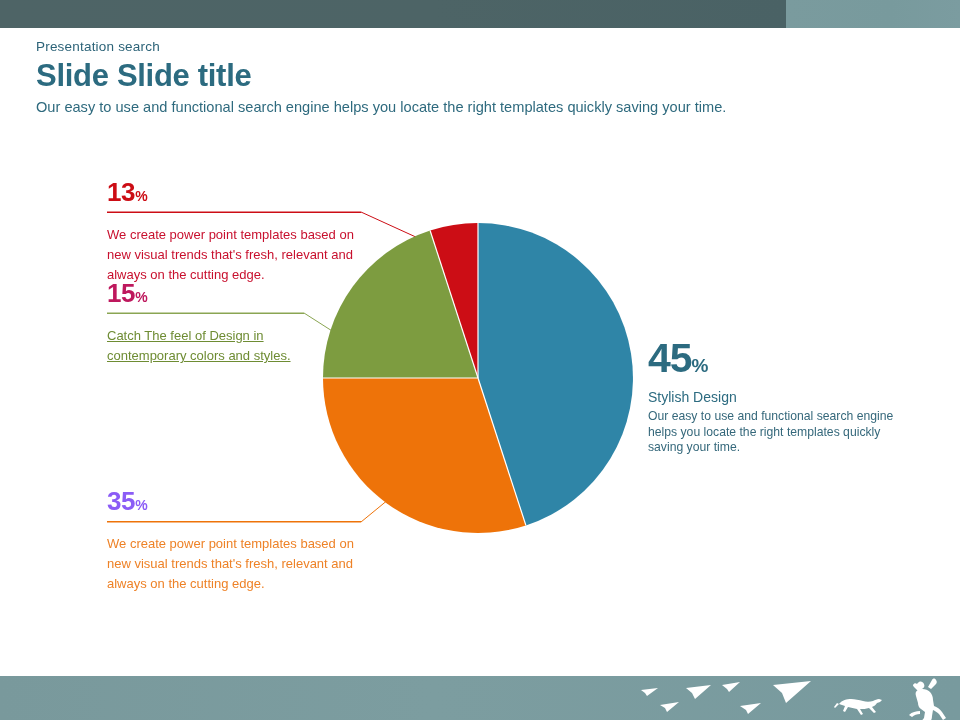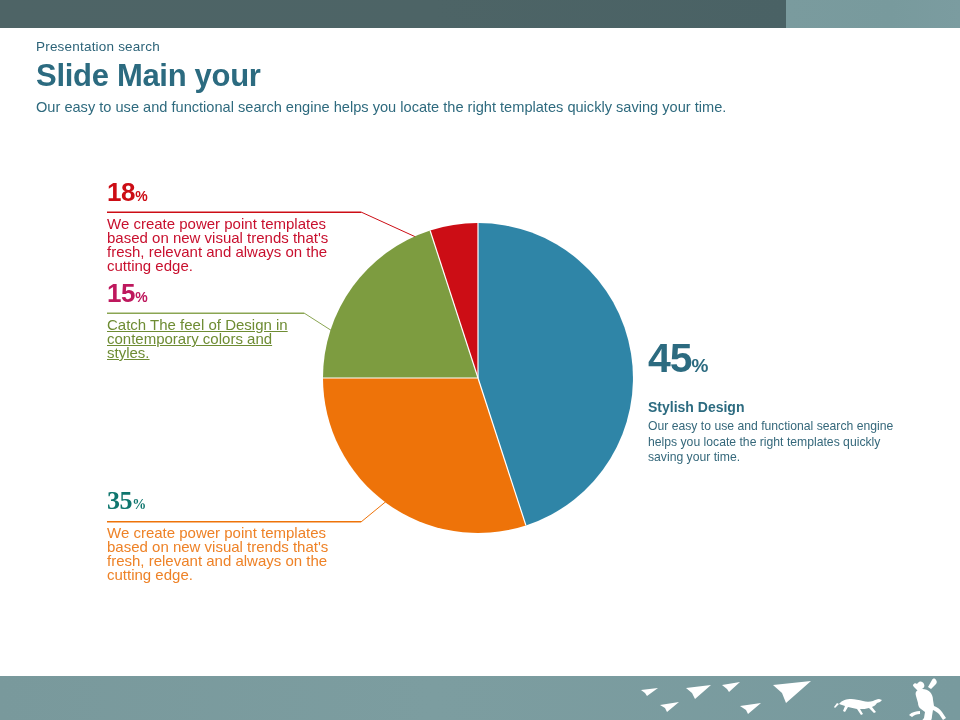--- a/index.html
+++ b/index.html
@@ -88,54 +88,53 @@
     font-size: 14px;
     font-weight: bold;
     letter-spacing: 0;
   }
   .callout-rule {
     height: 1px;
     width: 100%;
     margin-top: 2px;
   }
   .callout-body {
-    font-size: 15px;
-    line-height: 14px;
-    margin-top: 4px;
+    font-size: 13px;
+    line-height: 20px;
+    margin-top: 12px;
   }
 
   #callout-10 { left: 107px; top: 28px; width: 254px; }
   #callout-10 .callout-num, #callout-10 .callout-body { color: #c8102e; }
   #callout-10 .callout-num { color: #cc0d15; }
   #callout-10 .callout-rule { background: #cc0d15; }
 
   #callout-15 { left: 107px; top: 129px; width: 197px; }
   #callout-15 .callout-num { color: #be185d; }
   #callout-15 .callout-body { color: #6e8c33; text-decoration: underline; }
   #callout-15 .callout-rule { background: #8aa552; }
 
   #callout-35 { left: 107px; top: 337px; width: 254px; }
-  #callout-35 .callout-num { color: #0f766e; font-family: Liberation Serif, serif; }
+  #callout-35 .callout-num { color: #8b5cf6; }
   #callout-35 .callout-body { color: #ee8227; }
   #callout-35 .callout-rule { background: #ee7309; }
 
   #callout-45 { left: 648px; top: 186px; width: 248px; }
   #callout-45 .callout-num {
     font-size: 41px;
     line-height: 44px;
     color: #2c6b80;
     letter-spacing: -1px;
   }
   #callout-45 .callout-num .pct { font-size: 19px; letter-spacing: 0; }
   .callout-heading {
     font-size: 14px;
-    font-weight: bold;
+    font-weight: normal;
     color: #2c6b80;
     line-height: 18px;
-    margin-top: 10px;
   }
   #callout-45 .callout-body {
     color: #35687b;
     font-size: 12.2px;
     line-height: 15.6px;
     margin-top: 3px;
   }
 
   
   .leaders {
@@ -158,21 +157,21 @@
 </head>
 <body>
 
 <div class="header-bar">
   <div class="header-bar-left"></div>
   <div class="header-bar-right"></div>
 </div>
 
 <div class="title-block">
   <div class="eyebrow">Presentation search</div>
-  <div class="main-title">Slide Main your</div>
+  <div class="main-title">Slide Slide title</div>
   <div class="subtitle">Our easy to use and functional search engine helps you locate the right templates quickly saving your time.</div>
 </div>
 
 <div class="chart-stage">
 
   <svg class="leaders" width="960" height="520" viewBox="0 0 960 520">
 
     <polyline points="107,62 361,62 418,88" fill="none" stroke="#cc0d15" stroke-width="1"></polyline>
 
     <polyline points="107,163 304,163 340,186" fill="none" stroke="#8aa552" stroke-width="1"></polyline>
@@ -195,21 +194,21 @@
         <line x1="155" y1="155" x2="155" y2="0"></line>
         <line x1="155" y1="155" x2="202.9" y2="302.4"></line>
         <line x1="155" y1="155" x2="0" y2="155"></line>
         <line x1="155" y1="155" x2="107.1" y2="7.5"></line>
       </g>
     </svg>
   </div>
 
   <div class="callout" id="callout-10">
     <div class="callout-num">
-      <span>18</span><span class="pct">%</span>
+      <span>13</span><span class="pct">%</span>
     </div>
     <div class="callout-rule"></div>
     <div class="callout-body">We create power point templates based on new visual trends that's fresh, relevant and always on the cutting edge.</div>
   </div>
 
   <div class="callout" id="callout-15">
     <div class="callout-num">
       <span>15</span><span class="pct">%</span>
     </div>
     <div class="callout-rule"></div>

